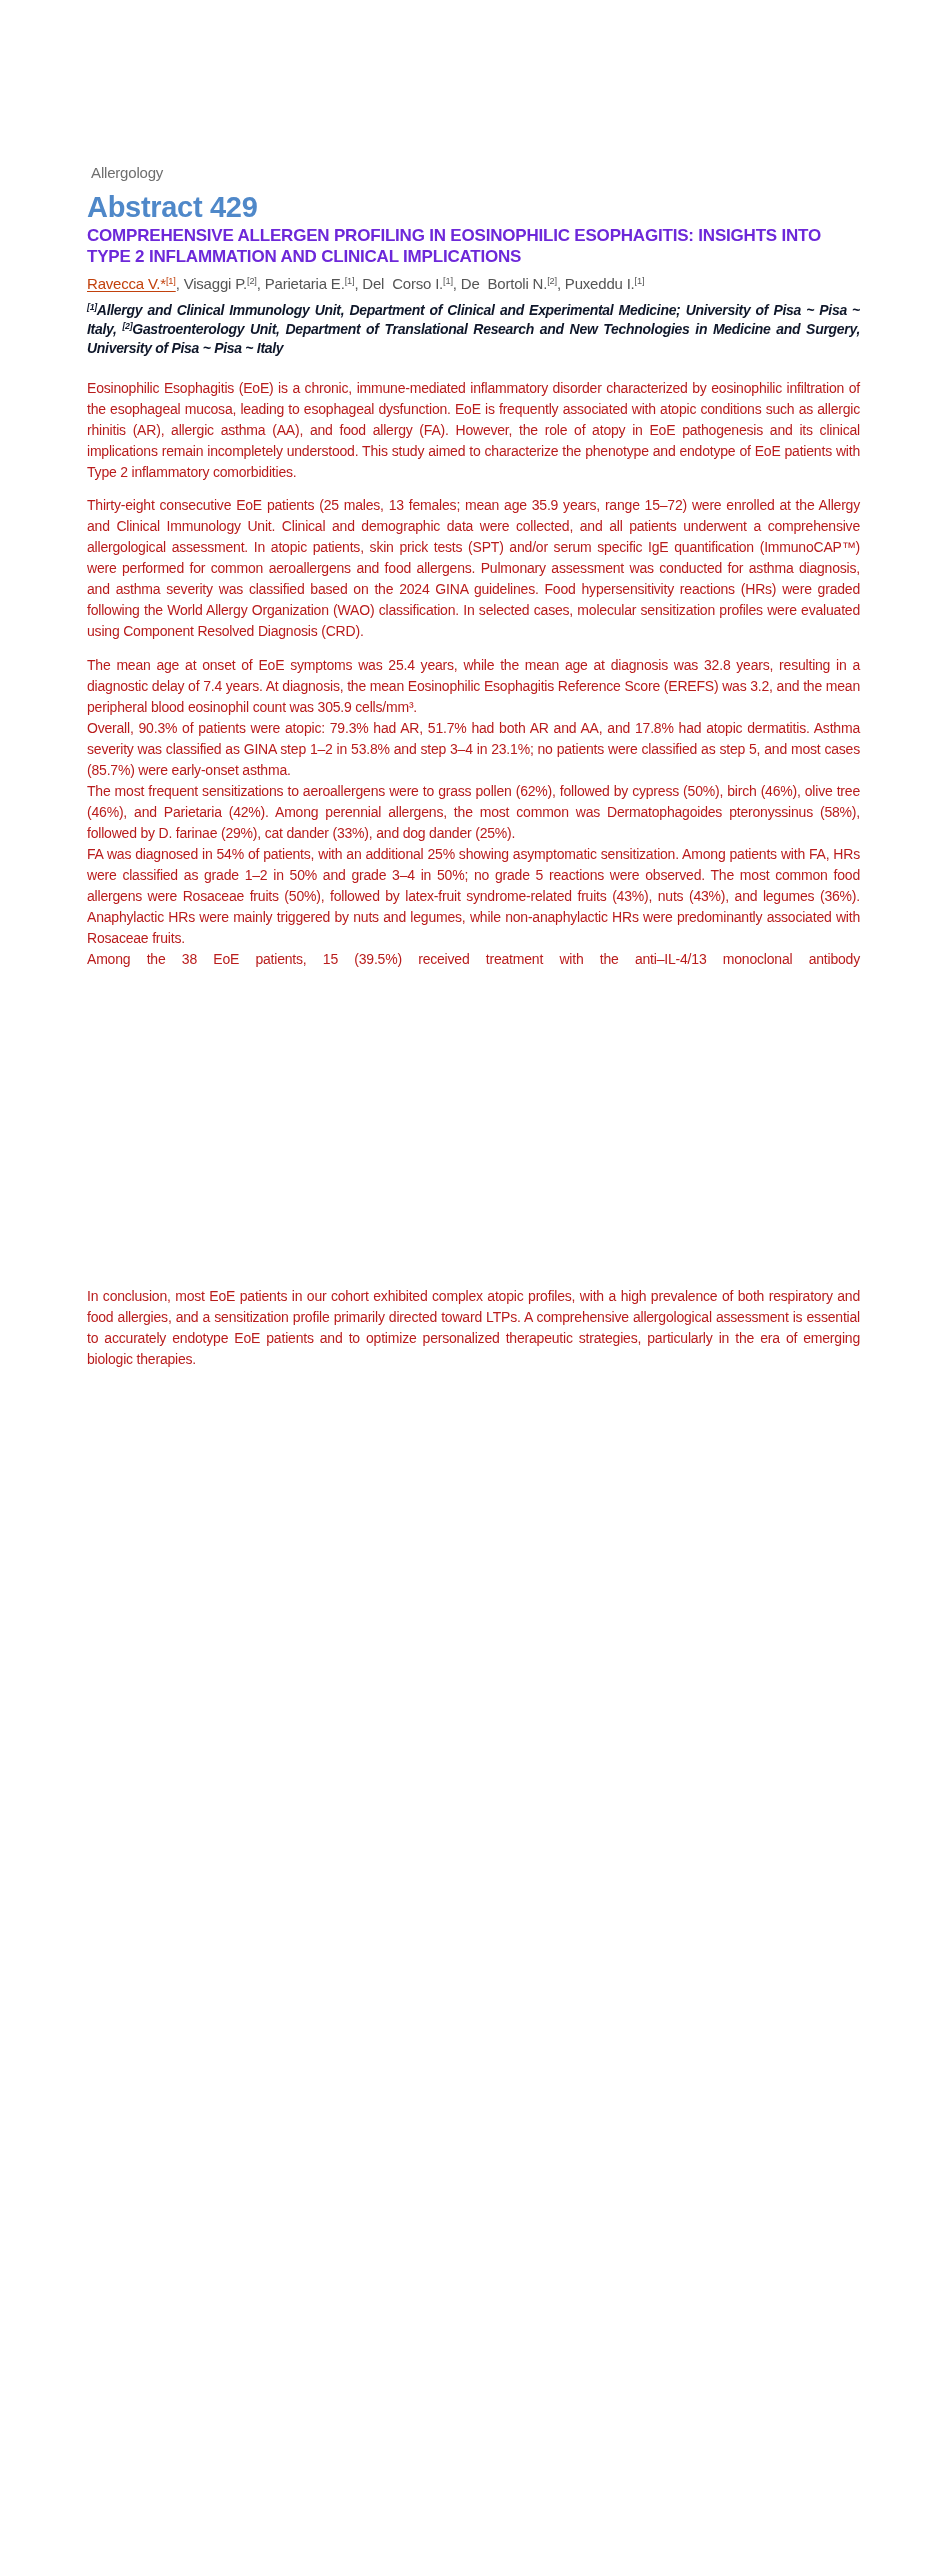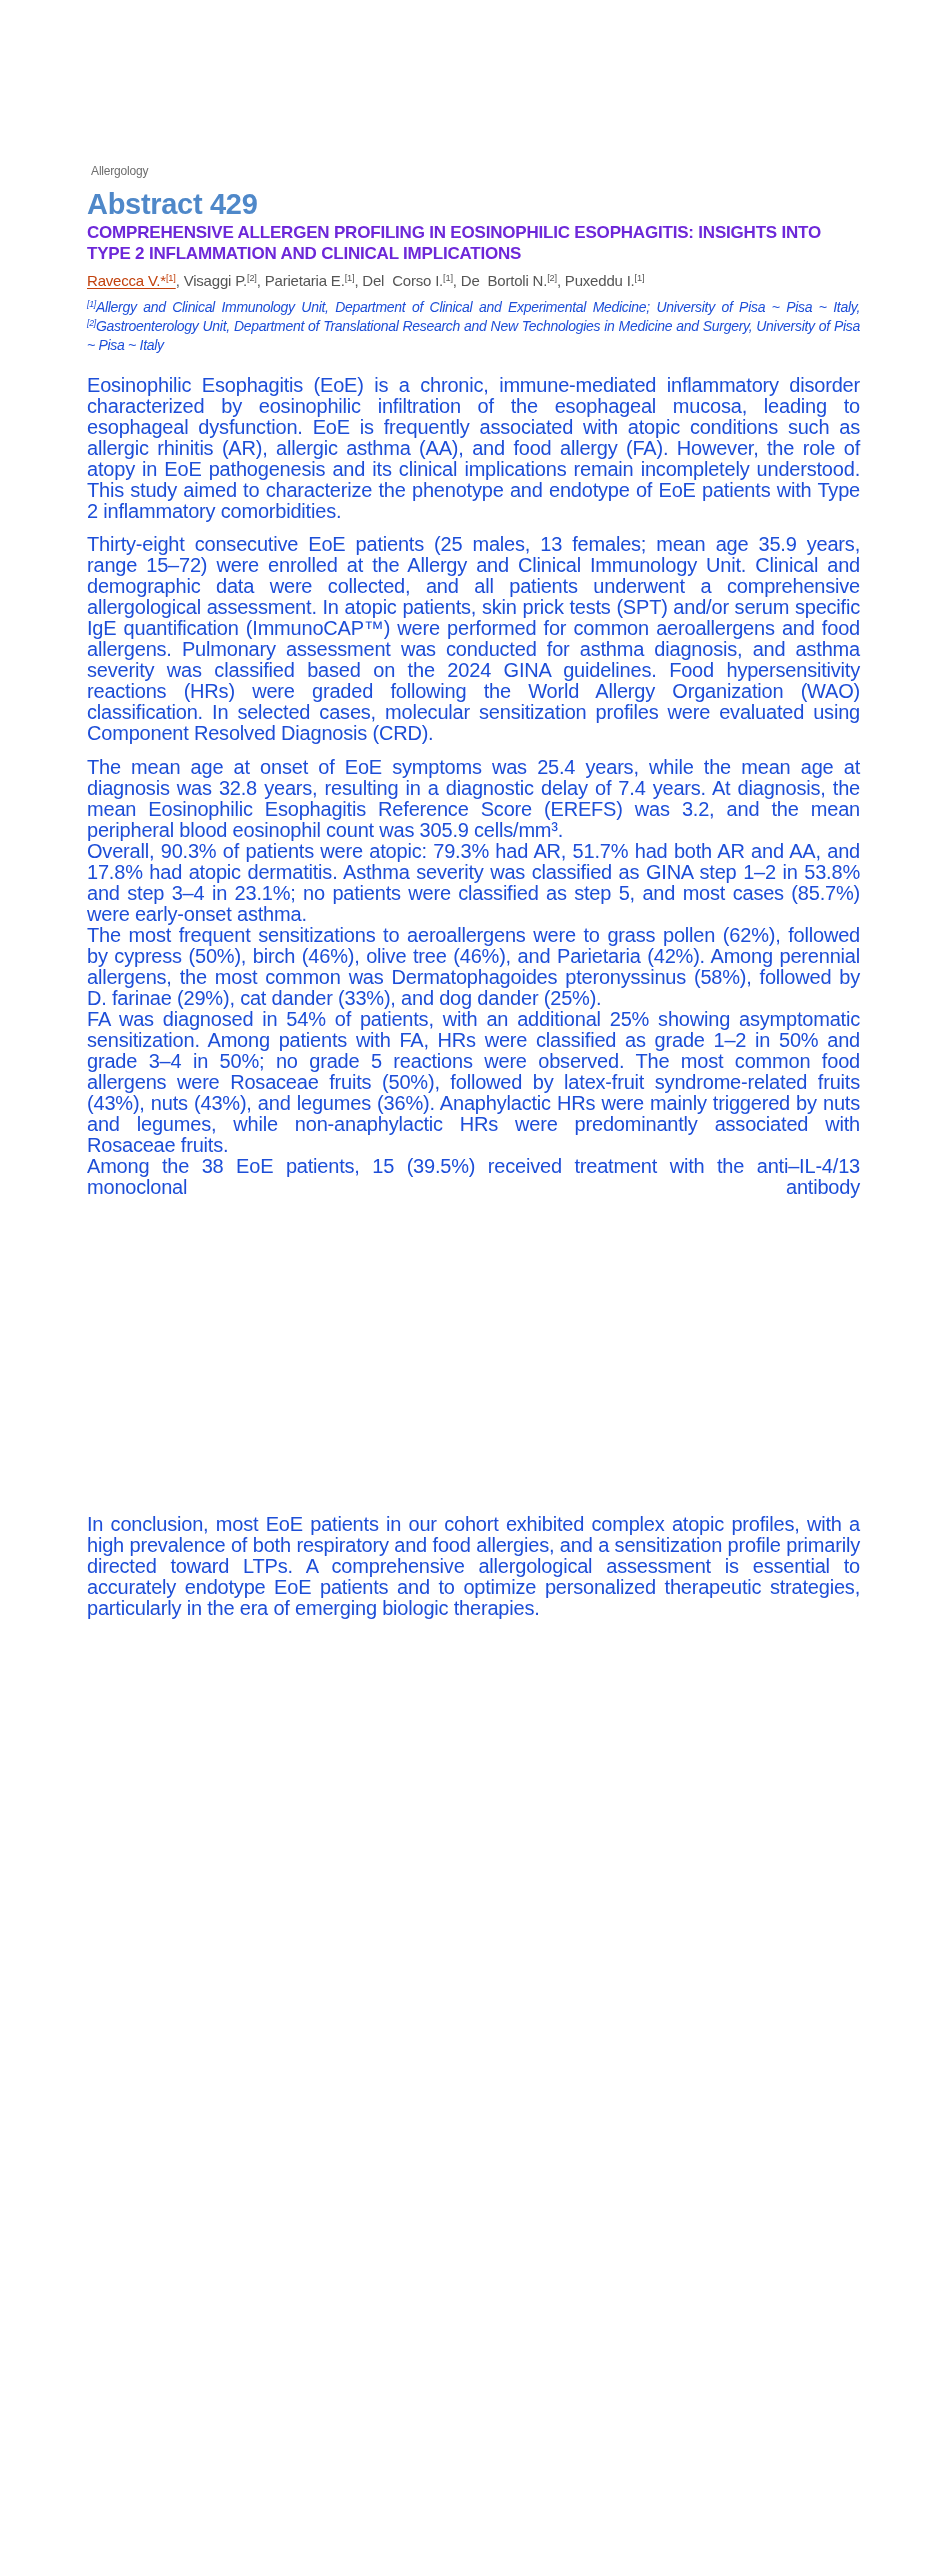--- a/index.html
+++ b/index.html
@@ -11,21 +11,21 @@
       font-family: "Liberation Sans", sans-serif;
       color: #4a4a4a;
     }
     .page {
       position: absolute;
       left: 87px;
       top: 164px;
       width: 773px;
     }
     .category {
-      font-size: 12px;
+      font-size: 15px;
       color: #6e6e6e;
       margin-left: 4.1px;
       letter-spacing: -0.2px;
     }
     .abstract-number {
       margin-top: 10px;
       font-size: 29px;
       font-weight: bold;
       color: #4f88c9;
       letter-spacing: -0.3px;
@@ -54,34 +54,35 @@
     .authors sup {
       font-size: 9.3px;
       vertical-align: 5.2px;
       line-height: 0;
     }
     .affiliations {
       margin-top: 6.2px;
       font-family: "Liberation Sans", sans-serif;
       font-style: italic;
       font-size: 14px;
-      color: #1d4ed8;
+      color: #0f172a;
       line-height: 19px;
       text-align: justify;
       letter-spacing: -0.3px;
+      font-weight: bold;
     }
     .affiliations sup {
       font-size: 8.8px;
       vertical-align: 4.6px;
       line-height: 0;
     }
     .body-text {
-      font-size: 20px;
+      font-size: 14px;
       line-height: 21px;
-      color: #1d4ed8;
+      color: #b91c1c;
       text-align: justify;
       letter-spacing: -0.2px;
       margin-top: 20px;
     }
     .body-text p { margin: 0; }
     .p-gap { margin-top: 12.4px !important; }
     .intro { margin-top: 18.5px !important; }
     .page-break-gap { height: 316px; }
   </style>
 </head>

